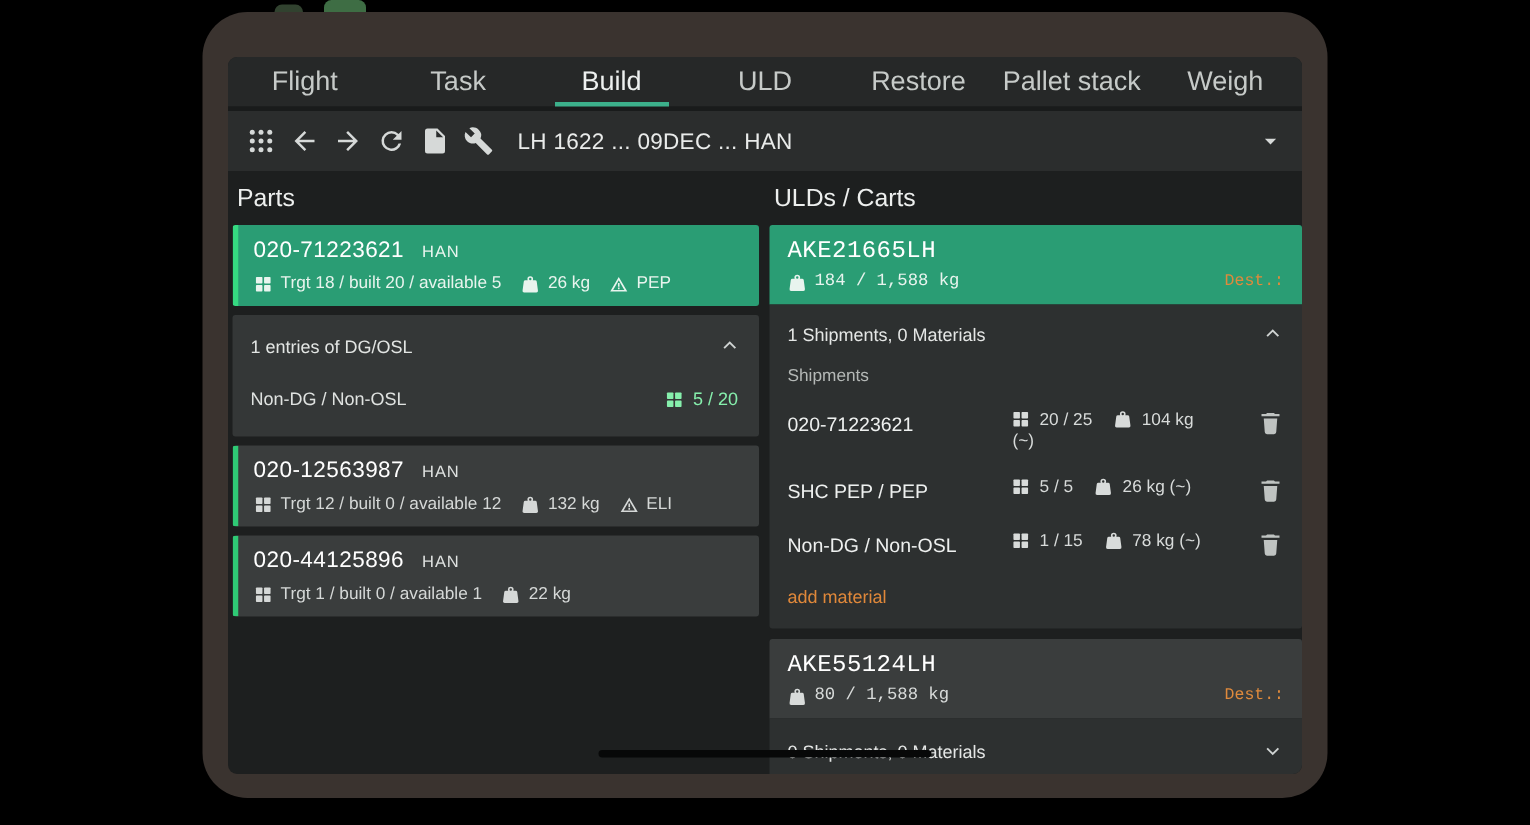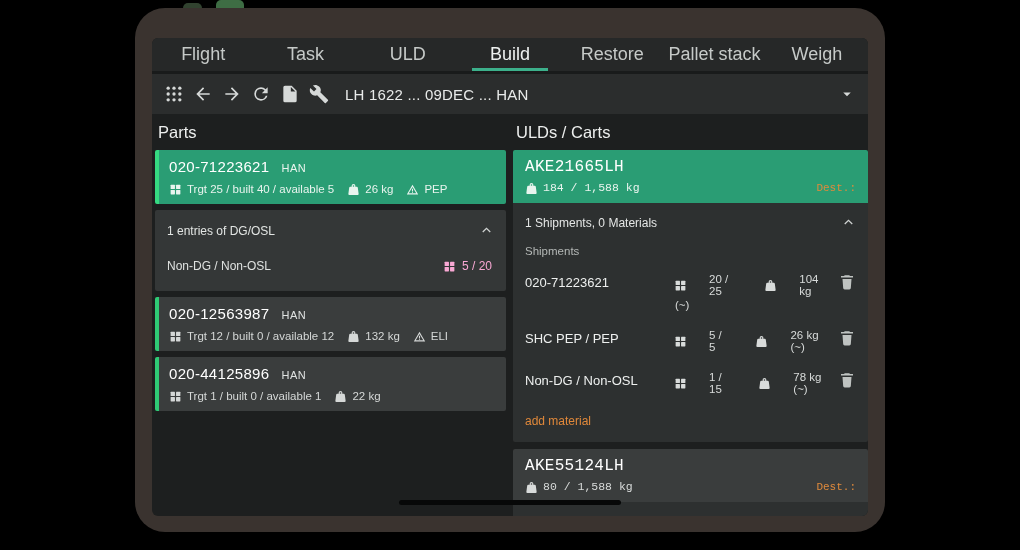--- a/index.html
+++ b/index.html
@@ -54,42 +54,42 @@
   .sic svg{width:100%;height:100%;display:block;}
   .gapl{margin-left:8px;}
 
   
   .dg-panel{background:#343737;border-radius:2px;margin-bottom:6px;}
   .dg-head{display:flex;justify-content:space-between;align-items:center;
     padding:13px 12px 13px;font-size:12px;color:#e2e5e3;cursor:pointer;}
   .dg-head .sic{width:15px;height:15px;color:#cfd3d2;}
   .dg-row{display:flex;justify-content:space-between;align-items:center;
     padding:8px 14px 18px 12px;font-size:12px;color:#dfe2e0;}
-  .dg-row .rgrp{display:flex;align-items:center;gap:6px;font-weight:500;color:#f9a8d4;}
+  .dg-row .rgrp{display:flex;align-items:center;gap:6px;font-weight:500;color:#86efac;}
 
   
   .uld{margin-bottom:7px;}
   .uld-head{border-radius:2px 2px 0 0;padding:7px 12px 8px;cursor:pointer;font-family:Liberation Mono, monospace;}
   .uld-head.green{background:#2a9d74;}
   .uld-head.gray{background:#3a3d3d;}
   .uid{font-size:16px;font-weight:500;color:#fff;letter-spacing:.3px;line-height:20px;}
   .uld-head .line2{margin-top:4px;display:flex;align-items:center;gap:5px;font-size:11.5px;color:#d8dbda;}
   .uld-head.green .line2{color:#e8f4ee;}
   .dest-label{margin-left:auto;color:#df8a3c;font-size:11px;}
   .uld-body{background:#2d3030;border-radius:0 0 2px 2px;}
   .sumrow{display:flex;justify-content:space-between;align-items:center;
     padding:12px 12px;font-size:12px;color:#e4e6e5;cursor:pointer;}
   .sumrow .sic{width:15px;height:15px;color:#cfd3d2;}
   .uld2 .sumrow{padding-top:14px;}
   .shlabel{padding:3px 12px 7px;font-size:11.5px;color:#b4b8b6;}
   .srow{display:flex;align-items:flex-start;padding:9px 10px 9px 12px;}
   .srow.indent{}
   .slabel{font-size:13px;color:#eef0ef;flex:1;padding-top:2px;}
   .sright{display:flex;flex-direction:column;gap:2px;font-size:11.5px;color:#d8dbda;width:150px;flex:0 0 auto;}
-  .srline{display:flex;align-items:center;gap:22px;}
+  .srline{display:flex;align-items:center;gap:6px;}
   .srnote{padding-left:1px;}
   .trash{width:18px;height:18px;color:#bfc3c1;margin-left:14px;margin-right:2px;flex:0 0 auto;cursor:pointer;}
   .trash svg{width:100%;height:100%;display:block;}
   .addmat{padding:10px 12px 14px;font-size:12px;color:#e0883a;cursor:pointer;}
 
   .home-bar{position:absolute;left:50%;transform:translateX(-50%);bottom:11px;
     width:222px;height:5px;border-radius:3px;background:#070808;z-index:5;cursor:grab;}
 </style>
 </head>
 <body>
@@ -100,25 +100,25 @@
 <div class="device">
   <div class="screen">
 
     <nav class="tabbar">
       <div class="tab">
           <span>Flight</span>
         </div>
       <div class="tab">
           <span>Task</span>
         </div>
-      <div class="tab">
-          <span>ULD</span>
-        </div>
       <div class="tab active">
           <span>Build</span>
+        </div>
+      <div class="tab">
+          <span>ULD</span>
         </div>
       <div class="tab">
           <span>Restore</span>
         </div>
       <div class="tab">
           <span>Pallet stack</span>
         </div>
       <div class="tab">
           <span>Weigh</span>
         </div>
@@ -184,21 +184,21 @@
           </div>
           <div class="line2">
             <span class="sic">
                 <svg viewBox="0 0 24 24" fill="currentColor">
                   <rect x="3" y="3" width="8" height="8" rx="1"></rect>
                   <rect x="13" y="3" width="8" height="8" rx="1"></rect>
                   <rect x="3" y="13" width="8" height="8" rx="1"></rect>
                   <rect x="13" y="13" width="8" height="8" rx="1"></rect>
                 </svg>
               </span>
-            <span>Trgt 25 / built 40 / available 5</span>
+            <span>Trgt 18 / built 20 / available 5</span>
             <span class="sic gapl">
                 <svg viewBox="0 0 24 24" fill="currentColor">
                   <path d="M12 2a3.5 3.5 0 0 1 3.5 3.5c0 .54-.12 1.04-.34 1.5H18a2 2 0 0 1 1.97 1.66l1.5 11A2 2 0 0 1 19.5 22h-15a2 2 0 0 1-1.97-2.34l1.5-11A2 2 0 0 1 6 7h2.84a3.5 3.5 0 0 1-.34-1.5A3.5 3.5 0 0 1 12 2zm0 2a1.5 1.5 0 1 0 0 3 1.5 1.5 0 0 0 0-3z"></path>
                 </svg>
               </span>
             <span>26 kg</span>
             <span class="sic gapl">
                 <svg viewBox="0 0 24 24" fill="currentColor">
                   <path d="M12 3 1.5 21h21L12 3zm0 4.2L18.9 19H5.1L12 7.2zM11 10.5h2V15h-2v-4.5zm0 5.5h2v2h-2v-2z"></path>
                 </svg>

